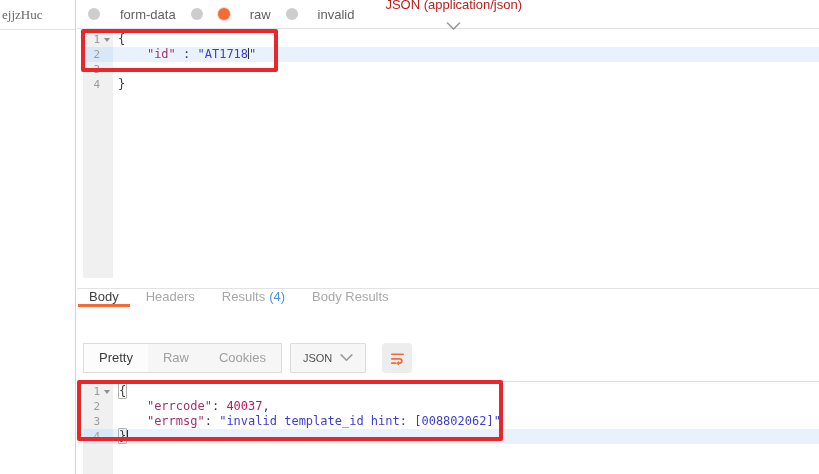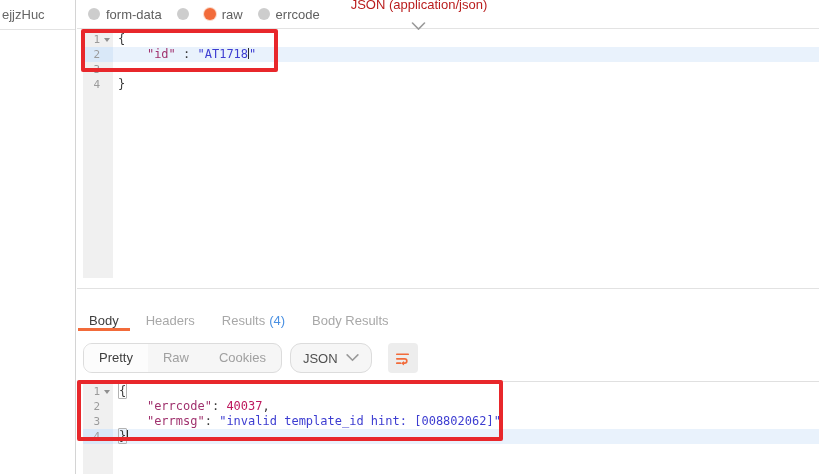--- a/index.html
+++ b/index.html
@@ -1,28 +1,28 @@
 <!DOCTYPE html>
 <html><head>
 <meta charset="utf-8">
 <style>
   * { margin:0; padding:0; box-sizing:border-box; }
   body { font-family:"Liberation Sans", sans-serif; background:#fff; }
   .screen { position:relative; width:819px; height:474px; background:#fff; overflow:hidden; }
 
   
-  .sidebar { position:absolute; left:0; top:0; width:76px; height:474px; background:#fff; border-right:1px solid #d4d4d4; }
+  .sidebar { position:absolute; left:0; top:0; width:76px; height:474px; background:#fff; border-right:1px solid #d4d4d4;font-family:Liberation Serif, serif; }
   .sidebar-item { height:30px; border-bottom:1px solid #e2e2e2; display:flex; align-items:center; padding-left:2px; font-size:13px; color:#666; overflow:hidden; white-space:nowrap; cursor:pointer; }
 
   
   .main { position:absolute; left:77px; top:0; width:742px; height:474px; }
 
   
   .body-type-row { height:29px; border-bottom:1px solid #e3e3e3; display:flex; align-items:center; padding-left:11px; font-size:13px; color:#5f5f5f; }
-  .radio-item { display:flex; align-items:center; gap:6px; margin-right:15px; cursor:pointer;text-align:right; }
+  .radio-item { display:flex; align-items:center; gap:20px; margin-right:15px; cursor:pointer;text-align:right; }
   .radio { width:12px; height:12px; border-radius:50%; background:#cdcdcd; }
   .radio.selected { background:#f26b3a; box-shadow:0 0 0 1px #fbd6c5; }
   .content-type { margin-left:16px; display:flex; align-items:center; gap:10px; color:#b91c1c; font-size:13px; cursor:pointer;flex-direction:column; }
 
   
   .editor { position:absolute; left:0; right:0; background:#fff; }
   .editor.req { top:30px; height:248px; }
   .editor.resp { top:381px; bottom:0; border-top:1px solid #e0e0e0; }
   .gutter-bg { position:absolute; left:6px; top:0; bottom:0; width:30px; background:#f0f0f0; }
   .lines { position:absolute; left:6px; right:0; top:2px; }
@@ -35,31 +35,31 @@
   .code-line.active .line-gutter { background:#d9e8f8; }
   .tok-key { color:#a0326e; }
   .tok-str { color:#3d3dd1; }
   .tok-num { color:#be185d; }
   .tok-bracket { color:#3a3a3a; border:1px solid #b3b3b3; border-radius:1px; }
   .caret { display:inline-block; width:1px; height:11px; background:#2b2b2b; vertical-align:-1px; }
 
   .divider { position:absolute; top:288px; left:0; right:0; height:1px; background:#e2e2e2; }
 
   
-  .resp-tabs { position:absolute; top:289px; left:0; right:0; height:42px; display:flex; align-items:flex-end; padding-left:1px; }
+  .resp-tabs { position:absolute; top:289px; left:0; right:0; height:42px; display:flex; align-items:flex-start; padding-left:1px; }
   .tab { padding:0 11px; margin-right:5px; display:flex; align-items:center; gap:4px; font-size:13px; color:#a8a8a8; border-bottom:3px solid transparent; cursor:pointer; }
   .tab.active { color:#3e3e3e; border-bottom-color:#f26b3a; }
   .tab .count { color:#4a90e2; }
 
   
   .resp-toolbar { position:absolute; top:343px; left:6px; display:flex; align-items:center; }
-  .view-group { display:flex; border:1px solid #dcdcdc; background:#f6f6f6; border-radius:9px; overflow:hidden; height:30px; }
+  .view-group { display:flex; border:1px solid #dcdcdc; background:#f6f6f6; border-radius:0; overflow:hidden; height:30px; }
   .view-btn { padding:0 15px; line-height:28px; font-size:13px; color:#a0a0a0; cursor:pointer; }
   .view-btn.active { color:#3e3e3e; background:#fcfcfc; }
-  .dd { margin-left:8px; height:30px; border:1px solid #dcdcdc; background:#f6f6f6; border-radius:11px; display:flex; align-items:center; padding:0 12px; gap:8px; font-size:13px; color:#4f4f4f; cursor:pointer; }
+  .dd { margin-left:8px; height:30px; border:1px solid #dcdcdc; background:#f6f6f6; border-radius:1px; display:flex; align-items:center; padding:0 12px; gap:8px; font-size:11px; color:#4f4f4f; cursor:pointer; }
   .wrap-btn { margin-left:16px; width:30px; height:30px; border-radius:4px; background:#ededed; display:flex; align-items:center; justify-content:center; cursor:pointer; }
 
   
   .red-box { position:absolute; border:4px solid #e8272b; border-radius:2px; z-index:5; pointer-events:none; }
   .req-box { left:81px; top:29px; width:197px; height:43px; }
   .resp-box { left:77px; top:380px; width:426px; height:61px; }
 </style>
 </head>
 <body>
 
@@ -80,21 +80,21 @@
       </label>
       <label class="radio-item">
         <span class="radio"></span>
       </label>
       <label class="radio-item">
         <span class="radio selected"></span>
         <span>raw</span>
       </label>
       <label class="radio-item">
         <span class="radio"></span>
-        <span>errcode</span>
+        <span>invalid</span>
       </label>
       <div class="content-type">
         <span>JSON (application/json)</span>
         <svg width="15" height="9" viewBox="0 0 14 9">
             <path d="M1 1l6 6 6-6" stroke="#9a9a9a" stroke-width="1.6" fill="none" stroke-linecap="round"></path>
           </svg>
       </div>
     </div>
 
     <div class="editor req">

